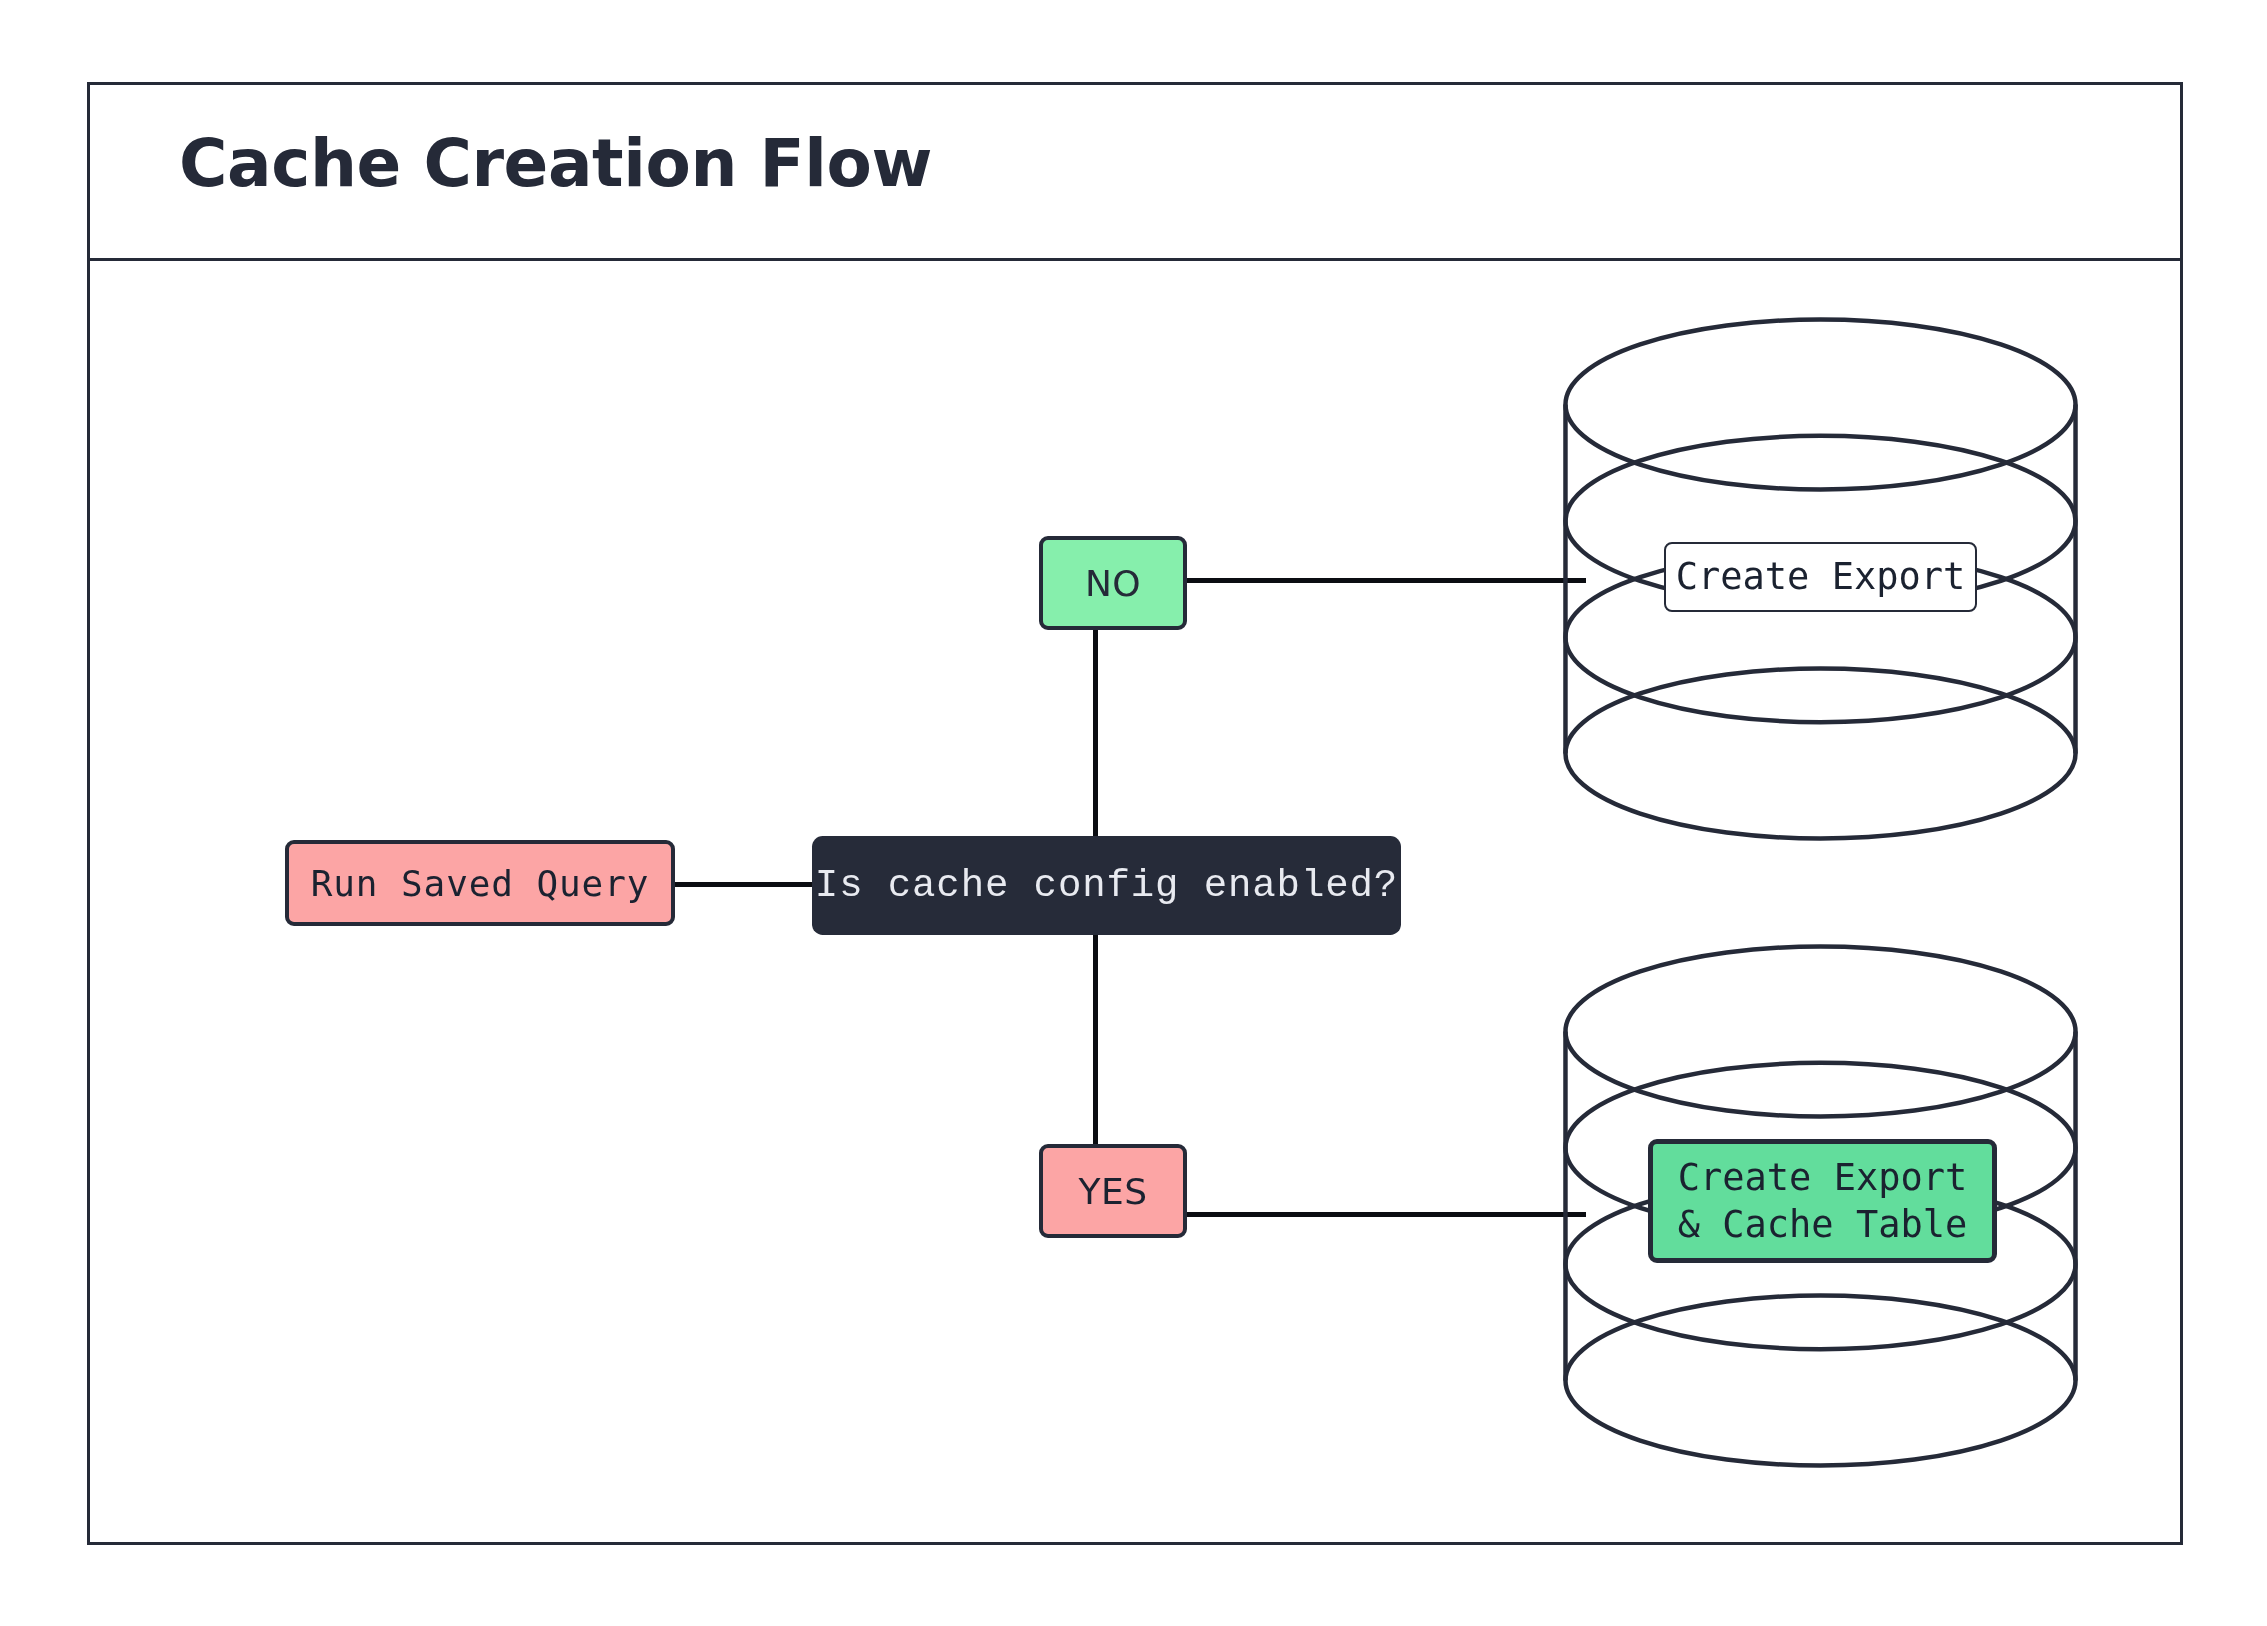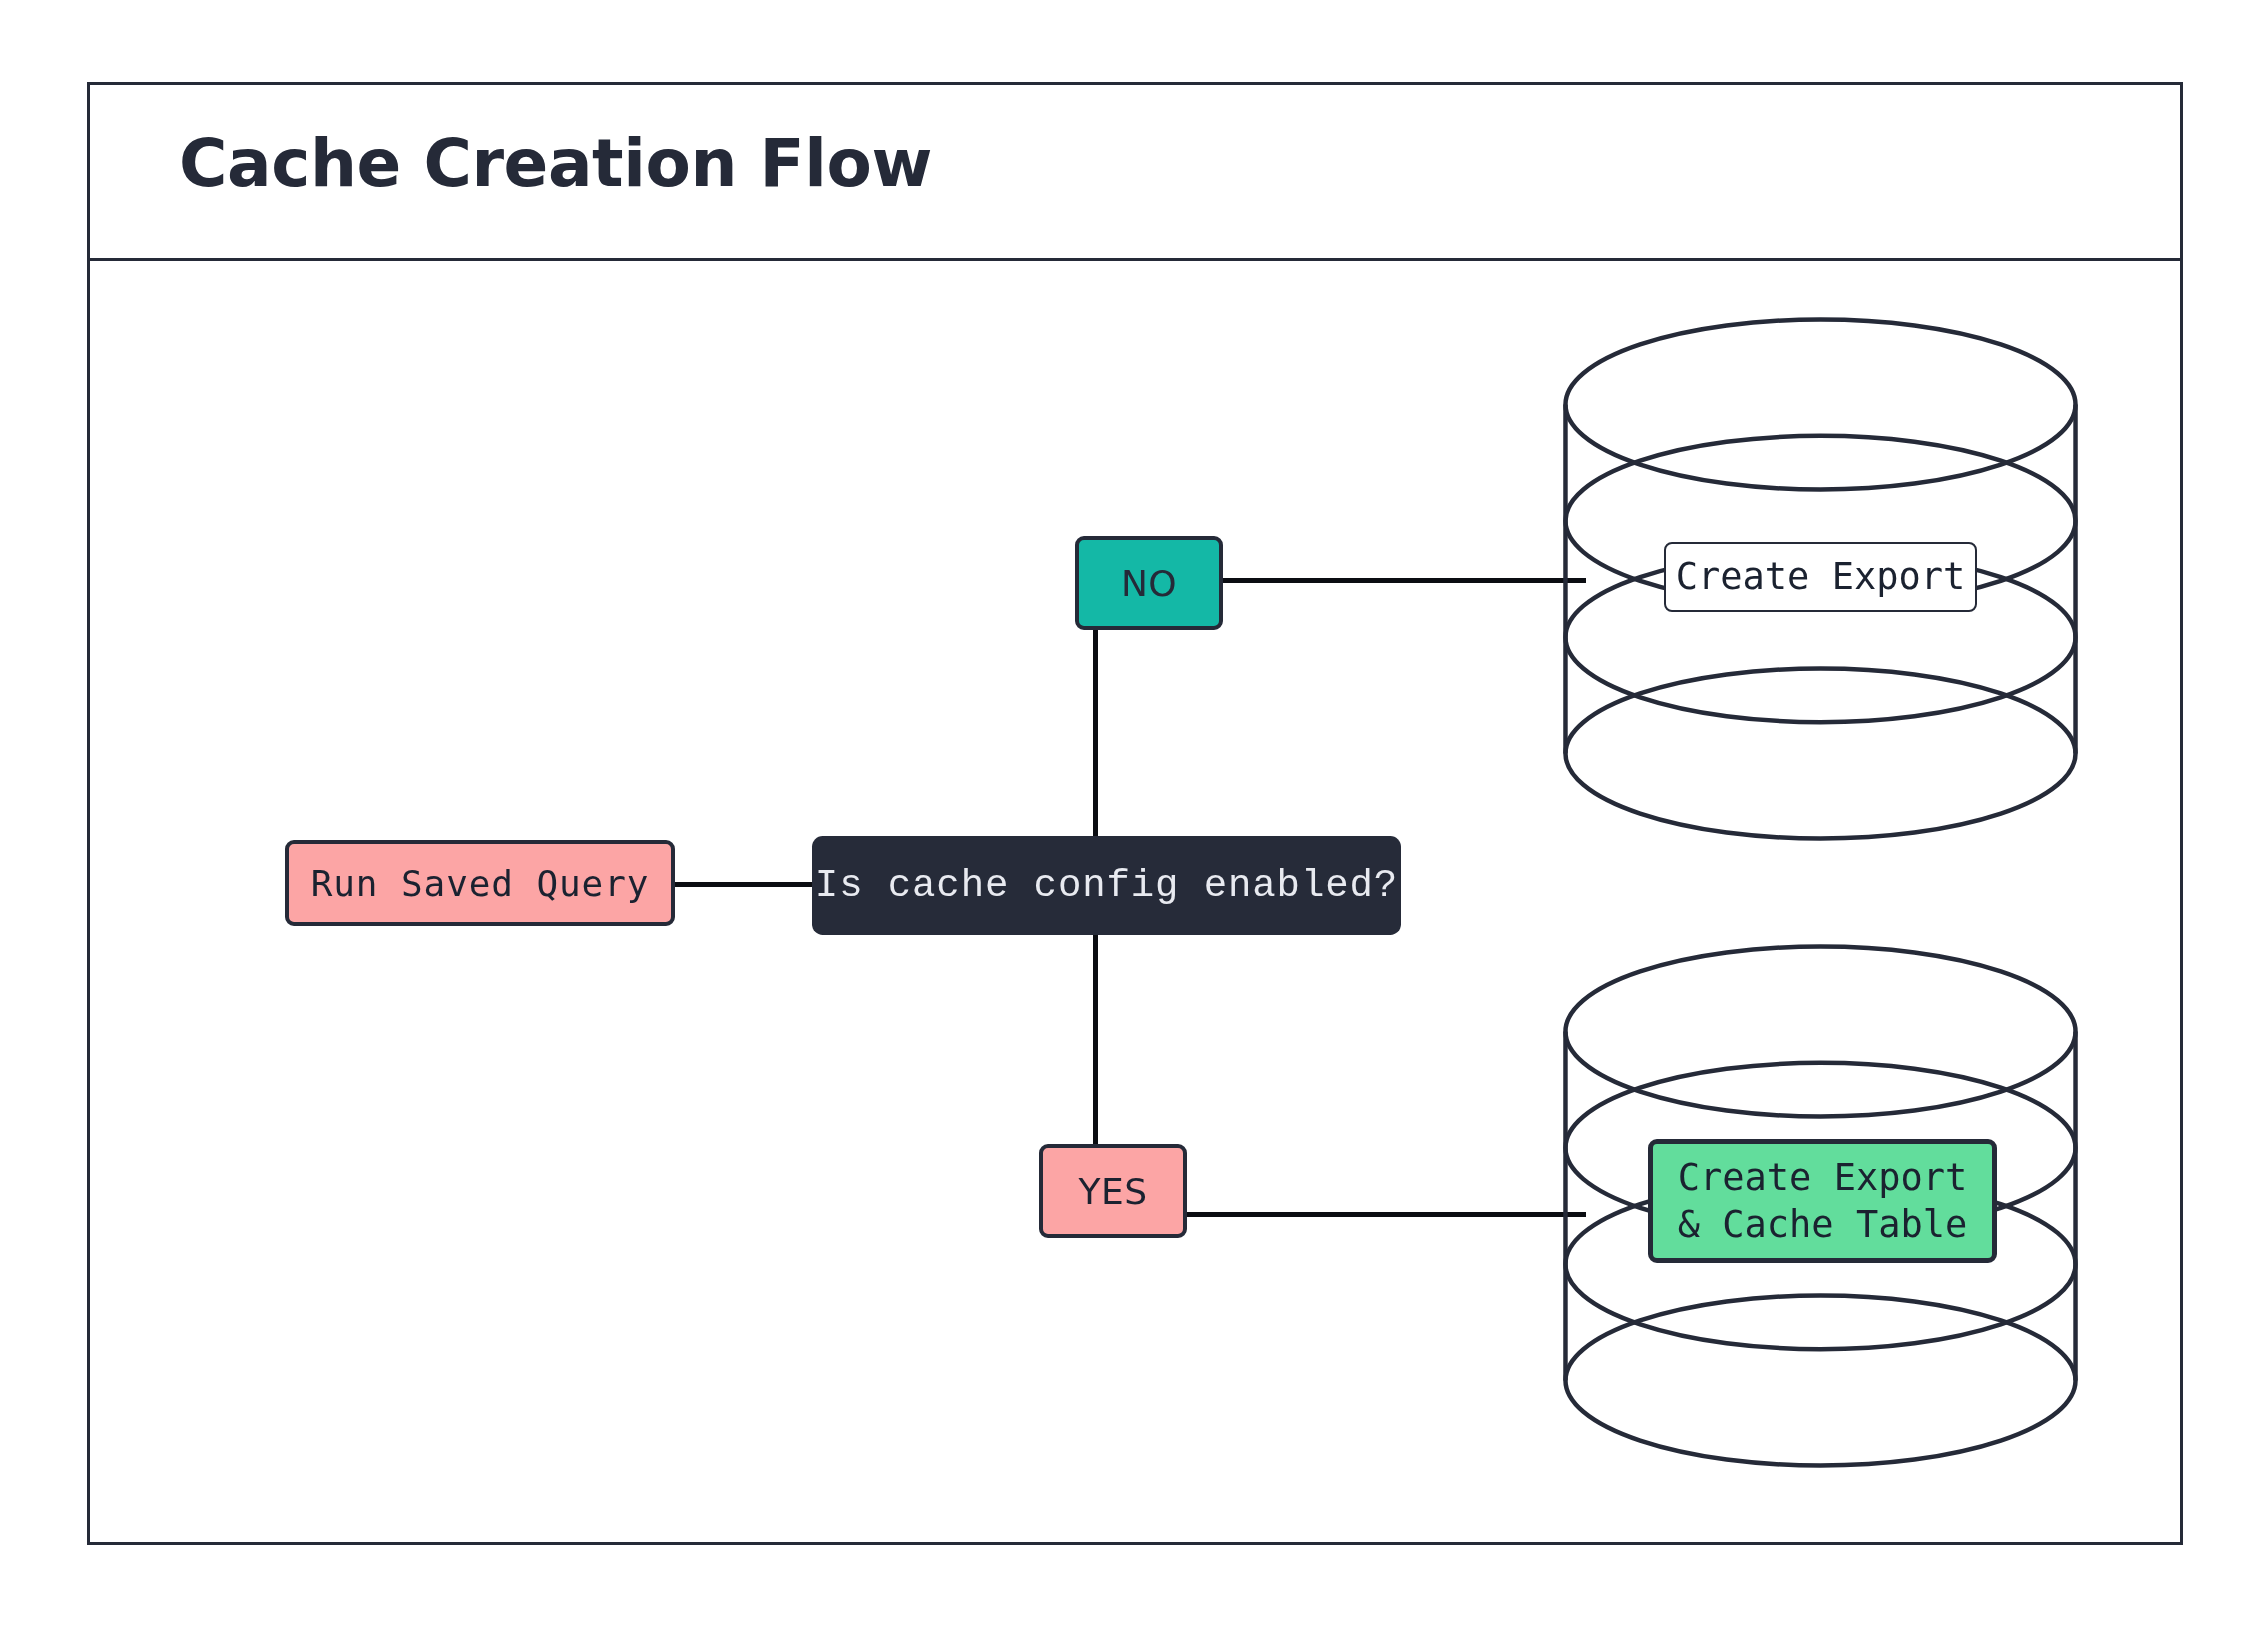--- a/index.html
+++ b/index.html
@@ -78,26 +78,25 @@
   }
   .node-green {
     background: #fca5a5;
     color: #1b2230;
     border: 4.5px solid #252a38;
     font-family: "DejaVu Sans Mono", monospace;
     font-size: 36px;
     letter-spacing: 0.9px;
   }
   .node-white {
-    background: #14b8a6;
+    background: #86efac;
     color: #252a38;
     border: 4.5px solid #252a38;
     font-family: "DejaVu Sans", sans-serif;
     font-size: 36px;
-    margin-left: 36px;
   }
   .label-sans {
     font-family: "DejaVu Sans", sans-serif;
     letter-spacing: 0.4px;
   }
   
   .cylinder { position: absolute; }
   .cyl-label {
     position: absolute;
     box-sizing: border-box;

